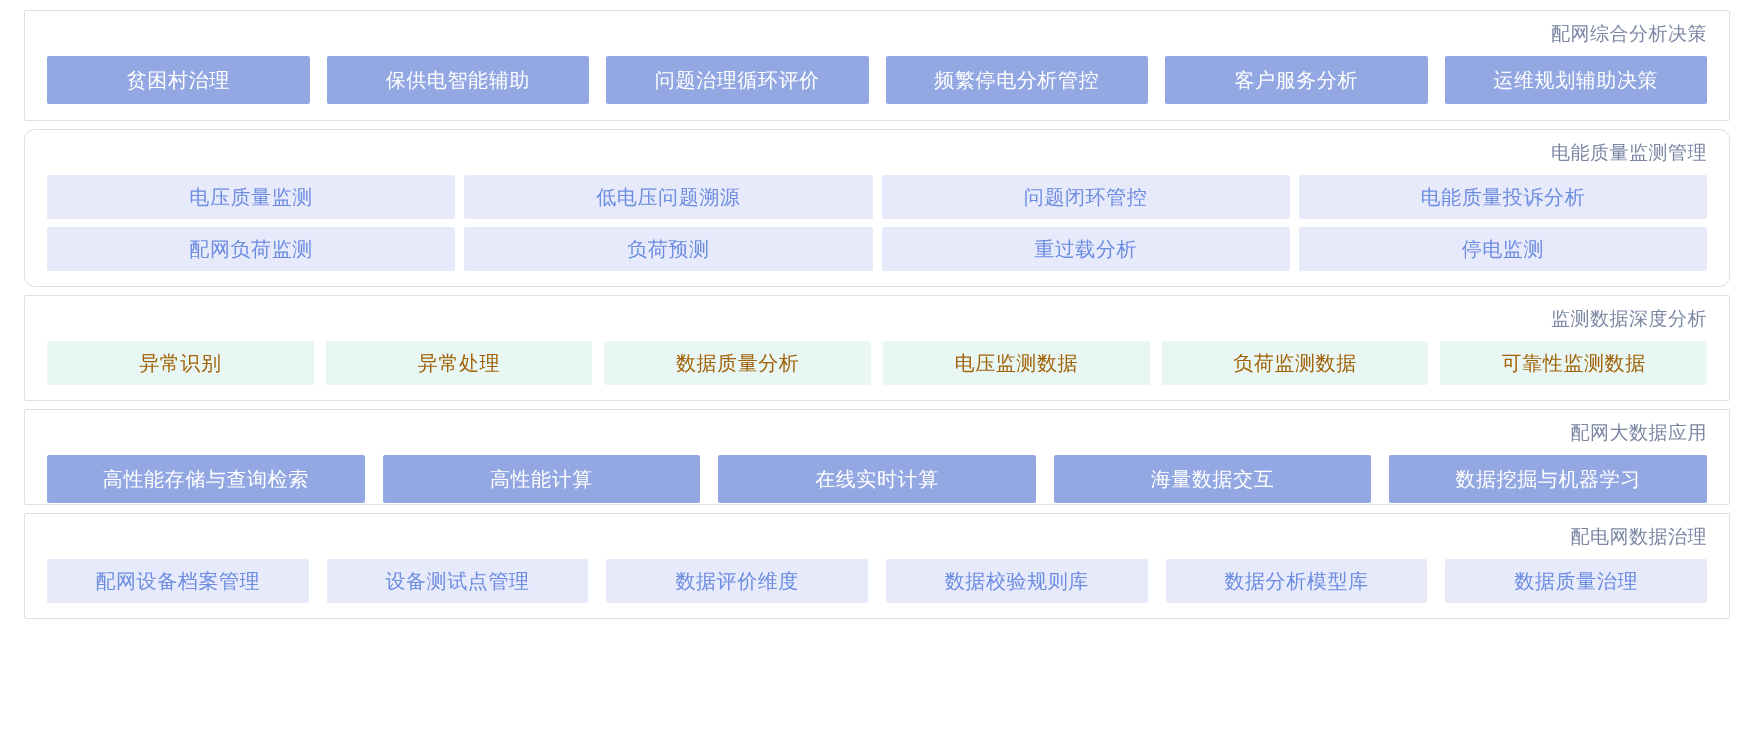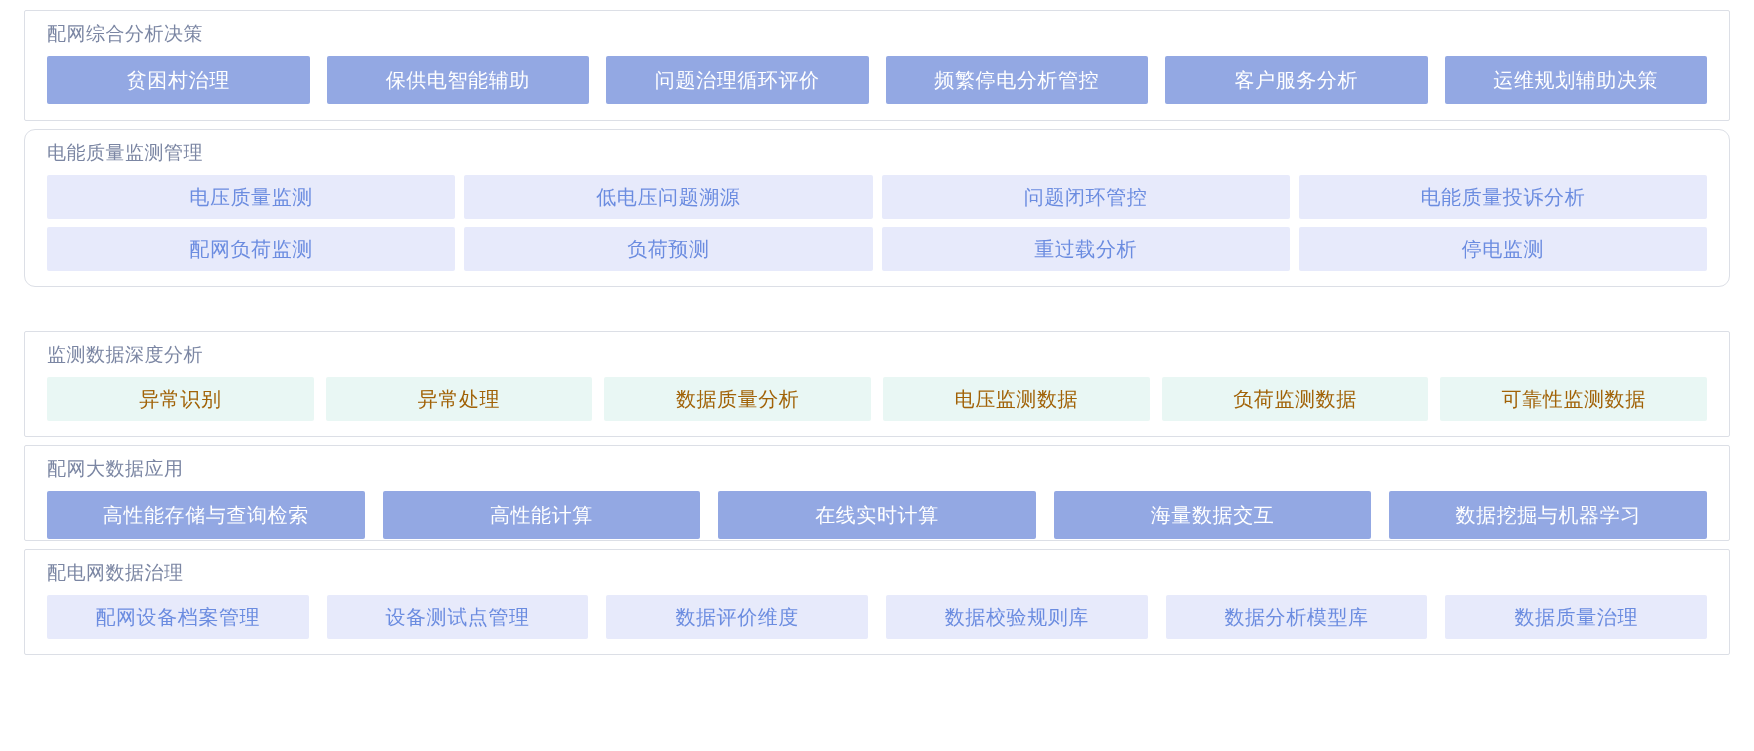--- a/index.html
+++ b/index.html
@@ -30,21 +30,21 @@
     border-radius: 2px;
     background: #ffffff;
     box-sizing: border-box;
     padding: 10px 22px 14px 22px;
     display: flex;
     flex-direction: column;
     gap: 9px;
   }
 
   .panel-title {
-    text-align: left;
+    text-align: right;
     font-size: 19px;
     line-height: 26px;
     color: #7b86a3;
     font-weight: 400;
     letter-spacing: 0.5px;
     user-select: none;
   }
 
   .row {
     display: flex;
@@ -91,21 +91,21 @@
   }
 
   
   .panel.s1 { padding-bottom: 16px; }
   .panel.s1 .row { gap: 17px; }
 
   .panel.s2 { padding-bottom: 15px; border-radius: 11px; }
   .panel.s2 .row { gap: 9px; }
   .panel.s2 .row + .row { margin-top: -1px; }
 
-  .panel.s3 { padding-bottom: 15px; margin-top: 36px; }
+  .panel.s3 { padding-bottom: 15px; }
   .panel.s3 .row { gap: 12px; }
 
   .panel.s4 { padding-bottom: 1px; }
   .panel.s4 .row { gap: 18px; }
 
   .panel.s5 { padding-bottom: 15px; }
   .panel.s5 .row { gap: 18px; }
 </style>
 </head>
 <body>

